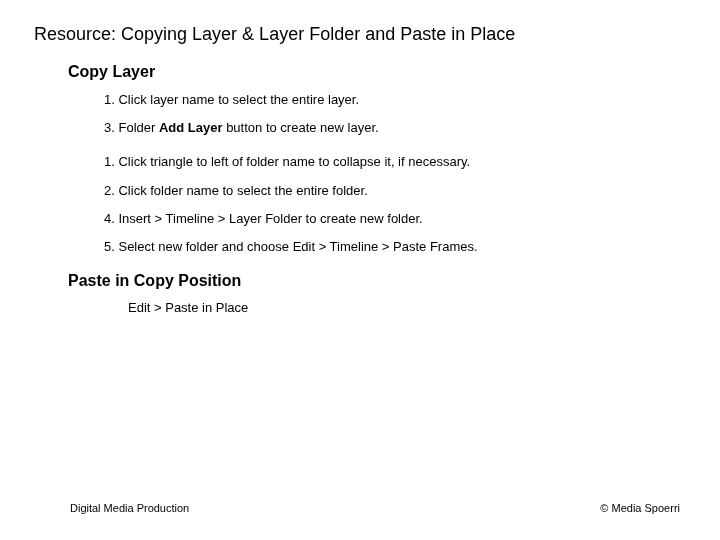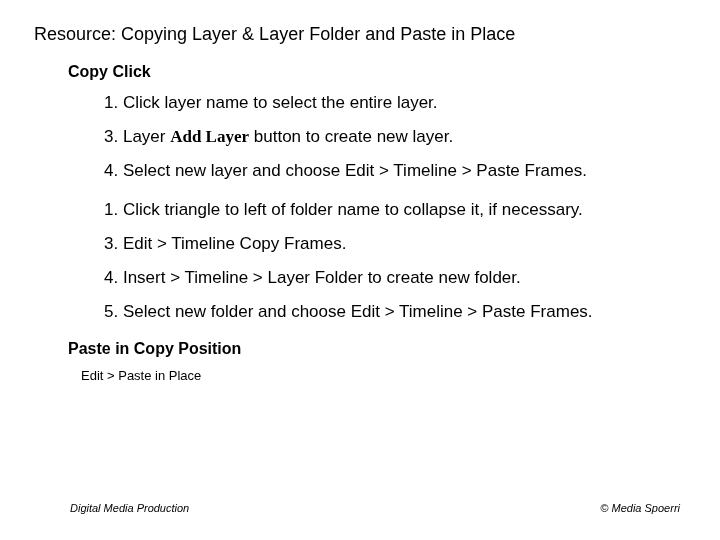--- a/index.html
+++ b/index.html
@@ -30,80 +30,74 @@
   }
   .section-heading.tight-top {
     margin-top: 10px;
   }
   .steps {
     margin: 0 0 16px 70px;
     padding: 0;
     list-style: none;
   }
   .step {
-    font-size: 17px;
+    font-size: 13px;
     line-height: 1.4;
     margin: 0 0 10px 0;
   }
   .step-num {
     display: inline;
   }
   .step-text {
     display: inline;
   }
   .step-text .bold {
     font-weight: 700;
-    font-family: Liberation Serif, serif;
   }
   .plain-step {
     font-size: 13px;
-    margin: 0 0 0 47px;
+    margin: 0 0 0 94px;
   }
   .footer {
     position: absolute;
     left: 70px;
     right: 40px;
     bottom: 26px;
     display: flex;
     justify-content: space-between;
     font-size: 11px;
-    font-style: italic;
   }
 </style>
 </head>
 <body>
 
 <div class="page">
 
   <h1 class="title">Resource: Copying Layer &amp; Layer Folder and Paste in Place</h1>
 
-  <h2 class="section-heading">Copy Click</h2>
+  <h2 class="section-heading">Copy Layer</h2>
   <ol class="steps">
     <li class="step">
       <span class="step-num">1.</span>
       <span class="step-text"><span>Click layer name to select the entire layer.</span><span class="bold"></span><span></span></span>
     </li>
     <li class="step">
       <span class="step-num">3.</span>
-      <span class="step-text"><span>Layer </span><span class="bold">Add Layer</span><span> button to create new layer.</span></span>
-    </li>
-    <li class="step">
-      <span class="step-num">4.</span>
-      <span class="step-text"><span>Select new layer and choose Edit &gt; Timeline &gt; Paste Frames.</span><span class="bold"></span><span></span></span>
+      <span class="step-text"><span>Folder </span><span class="bold">Add Layer</span><span> button to create new layer.</span></span>
     </li>
   </ol>
 
   <ol class="steps">
     <li class="step">
       <span class="step-num">1.</span>
       <span class="step-text">Click triangle to left of folder name to collapse it, if necessary.</span>
     </li>
     <li class="step">
-      <span class="step-num">3.</span>
-      <span class="step-text">Edit &gt; Timeline Copy Frames.</span>
+      <span class="step-num">2.</span>
+      <span class="step-text">Click folder name to select the entire folder.</span>
     </li>
     <li class="step">
       <span class="step-num">4.</span>
       <span class="step-text">Insert &gt; Timeline &gt; Layer Folder to create new folder.</span>
     </li>
     <li class="step">
       <span class="step-num">5.</span>
       <span class="step-text">Select new folder and choose Edit &gt; Timeline &gt; Paste Frames.</span>
     </li>
   </ol>

